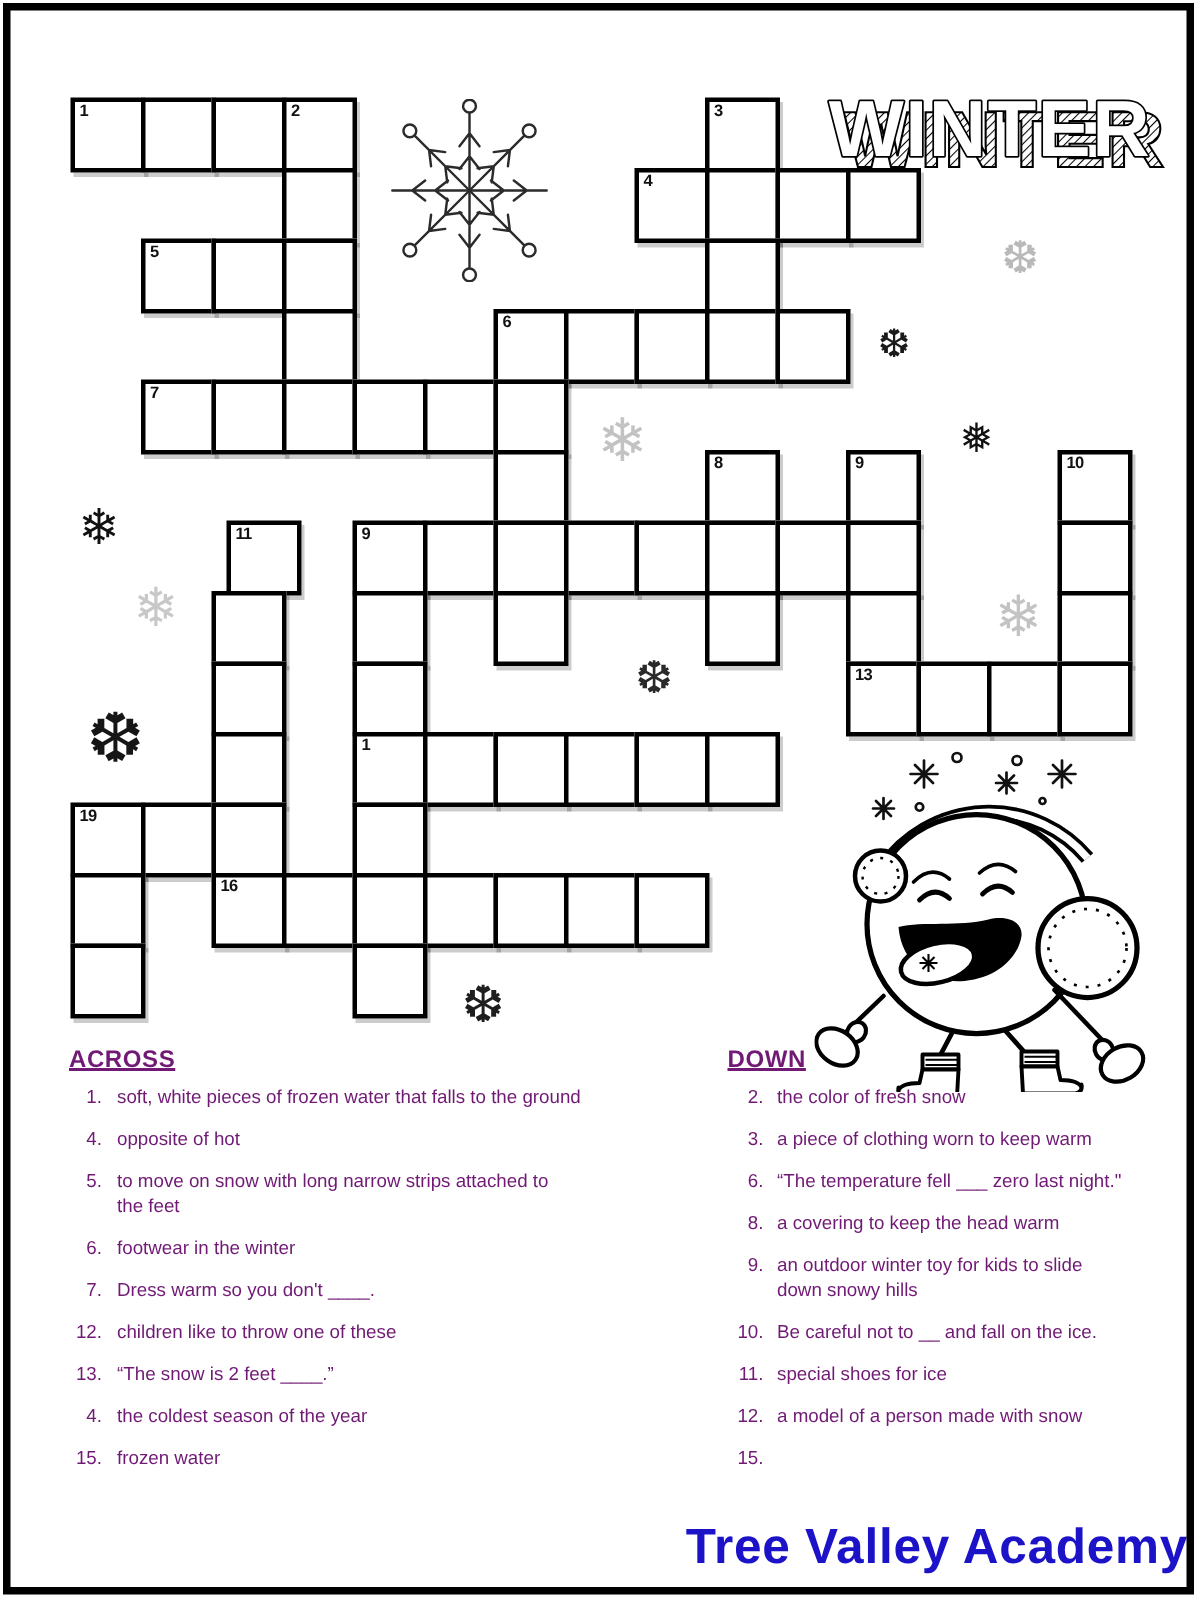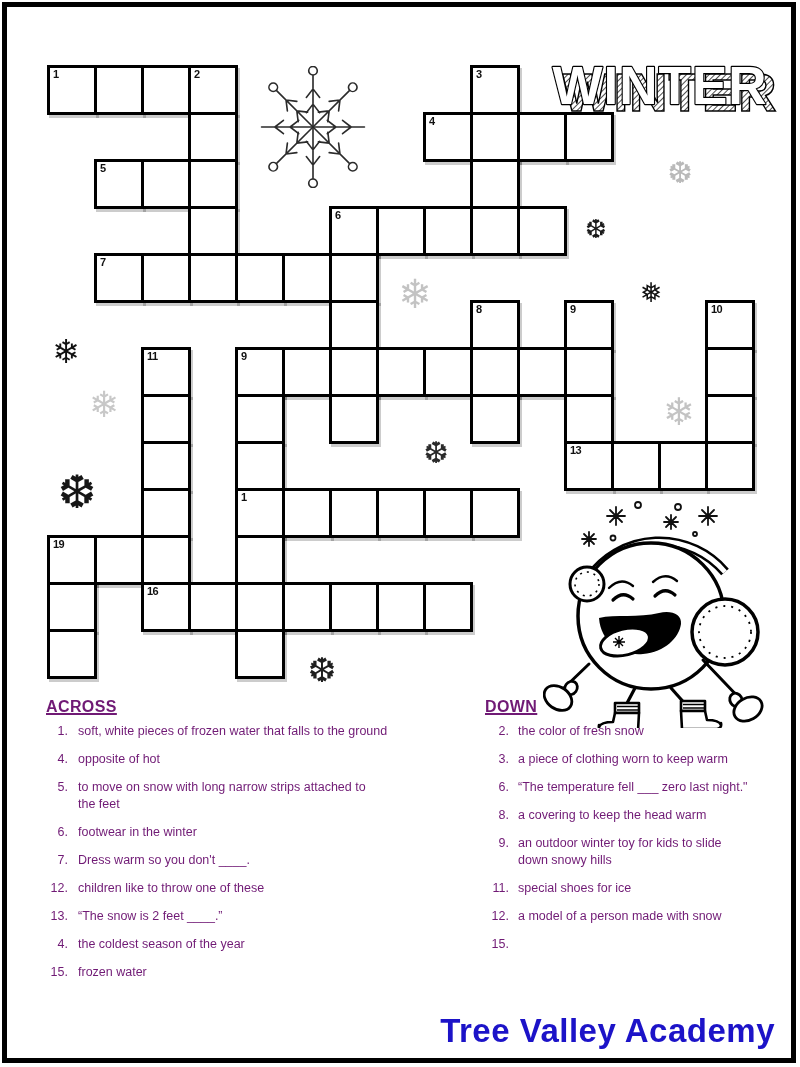--- a/index.html
+++ b/index.html
@@ -33,21 +33,21 @@
     text-decoration:underline;text-decoration-thickness:1.5px;margin-bottom:8px;
   }
   .clue{display:flex;margin-bottom:11px;}
   .cnum{width:22px;flex:0 0 22px;text-align:right;margin-right:10px;}
   .ctext{flex:1;white-space:pre-line;}
   #across{left:46px;top:698px;width:392px;}
   #down{left:485px;top:698px;width:292px;}
   #down .cnum{width:24px;flex:0 0 24px;margin-right:9px;}
   
   .branding{
-    position:absolute;right:25px;top:1012px;font-size:33px;font-weight:bold;
+    position:absolute;right:8px;top:1012px;font-size:33px;font-weight:bold;
     letter-spacing:0.5px;
   }
 </style>
 </head>
 <body>
 
 <div class="flakes">
     <span class="flake" style="left: 680px; top: 173px; font-size: 30px; color: rgb(185, 185, 185);">❆</span>
     <span class="flake" style="left: 596px; top: 229px; font-size: 26px; color: rgb(26, 26, 26);">❆</span>
     <span class="flake" style="left: 651px; top: 293px; font-size: 27px; color: rgb(17, 17, 17);">❅</span>
@@ -128,21 +128,21 @@
     <div class="cell" style="left: 282px; top: 235px;"></div>
     <div class="cell" style="left: 423px; top: 235px;">
       <span class="cellnum">8</span>
     </div>
     <div class="cell" style="left: 517px; top: 235px;">
       <span class="cellnum">9</span>
     </div>
     <div class="cell" style="left: 658px; top: 235px;">
       <span class="cellnum">10</span>
     </div>
-    <div class="cell" style="left: 94px; top: 282px;">
+    <div class="cell" style="left: 104px; top: 282px;">
       <span class="cellnum">11</span>
     </div>
     <div class="cell" style="left: 188px; top: 282px;">
       <span class="cellnum">9</span>
     </div>
     <div class="cell" style="left: 235px; top: 282px;"></div>
     <div class="cell" style="left: 282px; top: 282px;"></div>
     <div class="cell" style="left: 329px; top: 282px;"></div>
     <div class="cell" style="left: 376px; top: 282px;"></div>
     <div class="cell" style="left: 423px; top: 282px;"></div>
@@ -325,20 +325,24 @@
       <div class="clue">
         <div class="cnum">8.</div>
         <div class="ctext">a covering to keep the head warm</div>
       </div>
       <div class="clue">
         <div class="cnum">9.</div>
         <div class="ctext">an outdoor winter toy for kids to slide
 down snowy hills</div>
       </div>
       <div class="clue">
+        <div class="cnum">10.</div>
+        <div class="ctext">Be careful not to __ and fall on the ice.</div>
+      </div>
+      <div class="clue">
         <div class="cnum">11.</div>
         <div class="ctext">special shoes for ice</div>
       </div>
       <div class="clue">
         <div class="cnum">12.</div>
         <div class="ctext">a model of a person made with snow</div>
       </div>
       <div class="clue">
         <div class="cnum">15.</div>
       </div>

